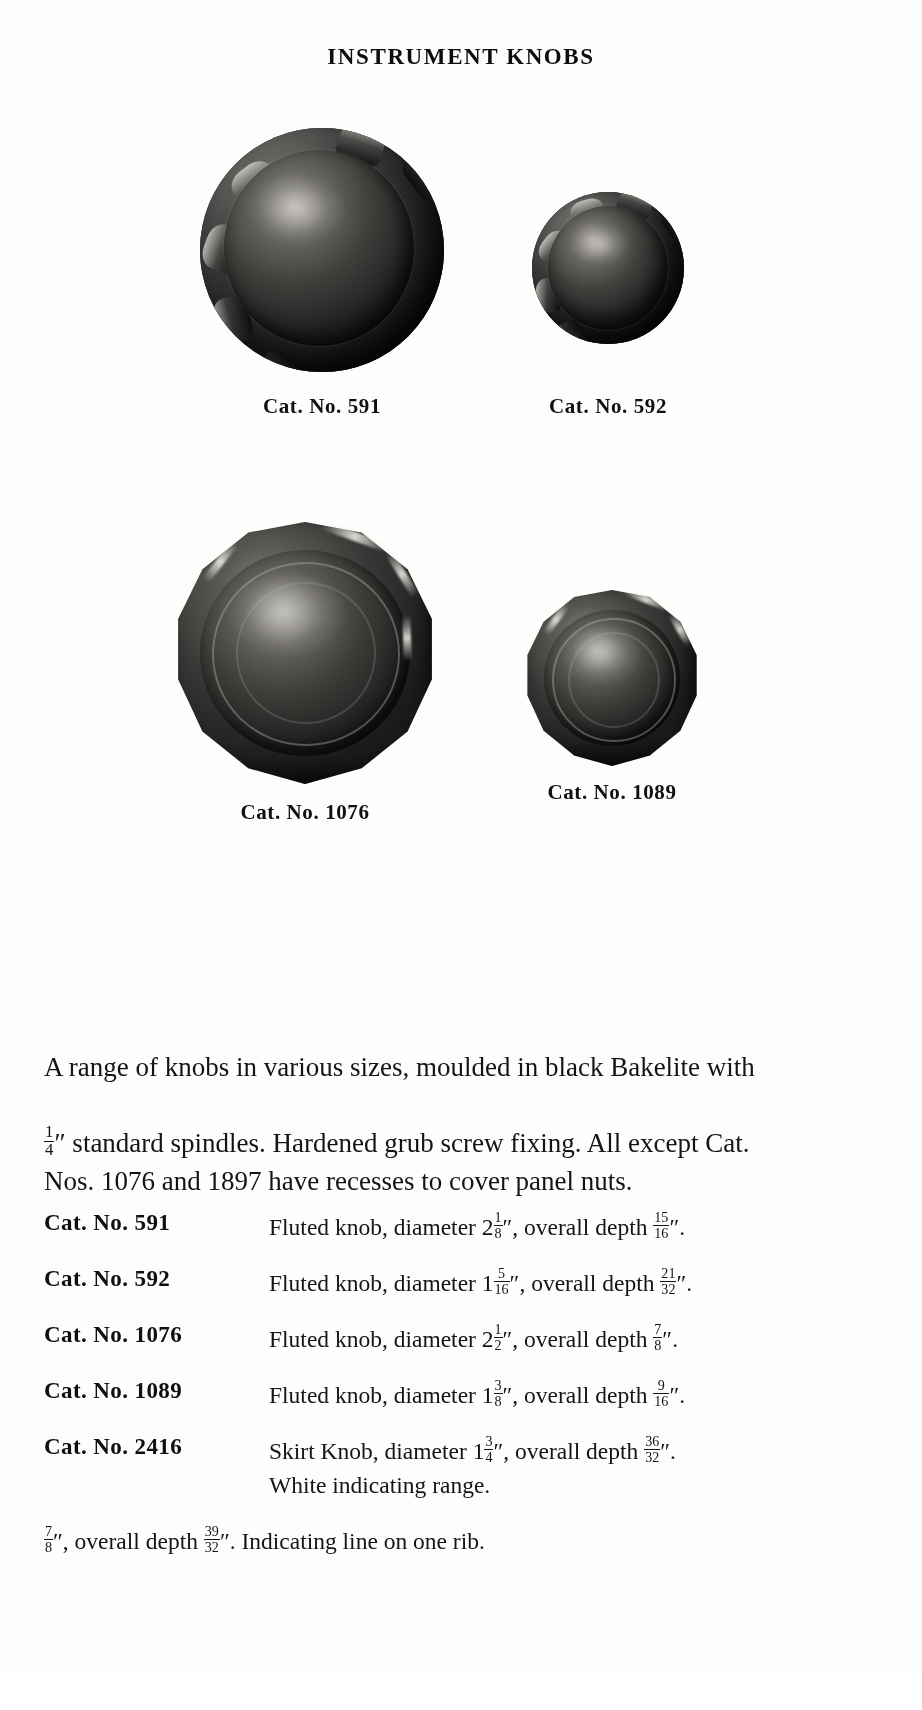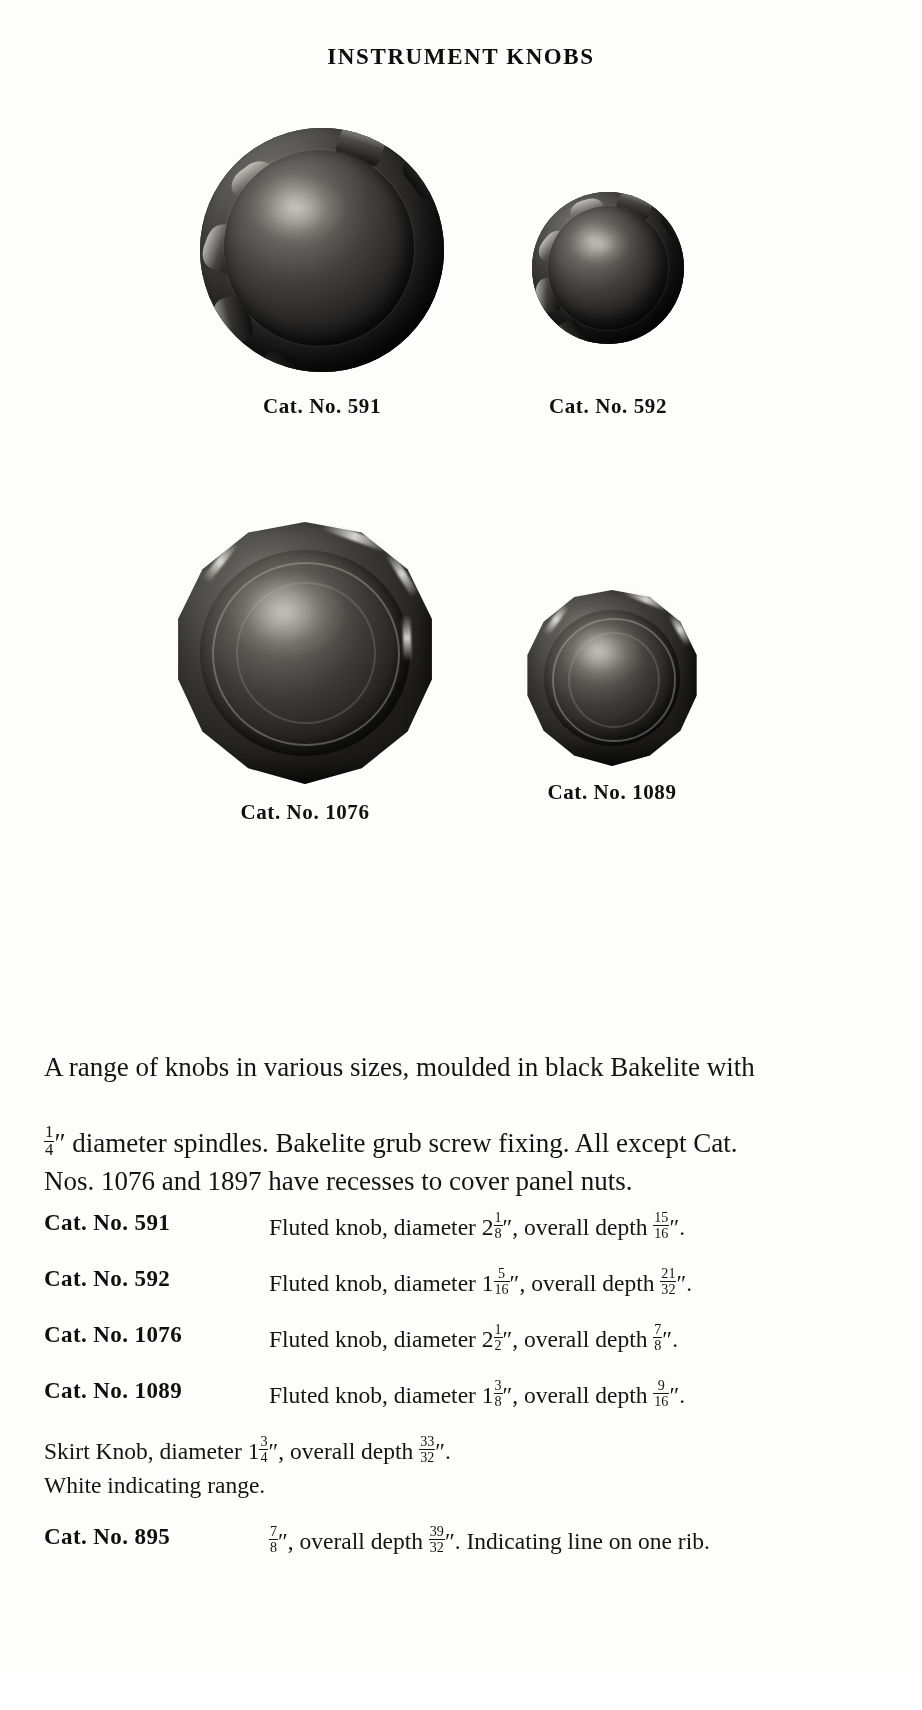--- a/index.html
+++ b/index.html
@@ -275,21 +275,21 @@
         <div class="edgehl" style="left:16px;top:26px;width:36px;height:7px;transform:rotate(-54deg);"></div>
       </div>
       <div class="fig-caption" style="left:-110px; top:190px; width:400px;">Cat. No. 1089</div>
     </div>
 
   </div>
 
   <div class="desc">
     <span>A range of knobs in various sizes, moulded in black Bakelite with</span><br>
     <br>
-    <span class="frac"><span class="n">1</span><span class="d">4</span></span><span>″ diameter spindles. Bakelite grub screw fixing. All except Cat.</span><br>
+    <span class="frac"><span class="n">1</span><span class="d">4</span></span><span>″ standard spindles. Hardened grub screw fixing. All except Cat.</span><br>
     <span>Nos. 1076 and 1897 have recesses to cover panel nuts.</span>
   </div>
 
   <div class="specs">
 
     <div class="spec-row">
       <div class="spec-cat">Cat. No.  591</div>
       <div class="spec-desc">
         <span>Fluted knob, diameter 2</span><span class="frac"><span class="n">1</span><span class="d">8</span></span><span>″, overall depth </span><span class="frac"><span class="n">15</span><span class="d">16</span></span><span>″.</span>
       </div>
@@ -310,28 +310,28 @@
     </div>
 
     <div class="spec-row">
       <div class="spec-cat">Cat. No.  1089</div>
       <div class="spec-desc">
         <span>Fluted knob, diameter 1</span><span class="frac"><span class="n">3</span><span class="d">8</span></span><span>″, overall depth </span><span class="frac"><span class="n">9</span><span class="d">16</span></span><span>″.</span>
       </div>
     </div>
 
     <div class="spec-row">
-      <div class="spec-desc">
-        <span>Skirt Knob, diameter 1</span><span class="frac"><span class="n">3</span><span class="d">4</span></span><span>″, overall depth </span><span class="frac"><span class="n">33</span><span class="d">32</span></span><span>″.</span><br>
+      <div class="spec-cat">Cat. No.  2416</div>
+      <div class="spec-desc">
+        <span>Skirt Knob, diameter 1</span><span class="frac"><span class="n">3</span><span class="d">4</span></span><span>″, overall depth </span><span class="frac"><span class="n">36</span><span class="d">32</span></span><span>″.</span><br>
         <span>White indicating range.</span>
       </div>
     </div>
 
     <div class="spec-row">
-      <div class="spec-cat">Cat. No.  895</div>
       <div class="spec-desc">
         <span class="frac"><span class="n">7</span><span class="d">8</span></span><span>″, overall depth</span> <span class="frac"><span class="n">39</span><span class="d">32</span></span><span>″.   Indicating line on one rib.</span>
       </div>
     </div>
 
   </div>
 
 </div>
 
 </body></html>

